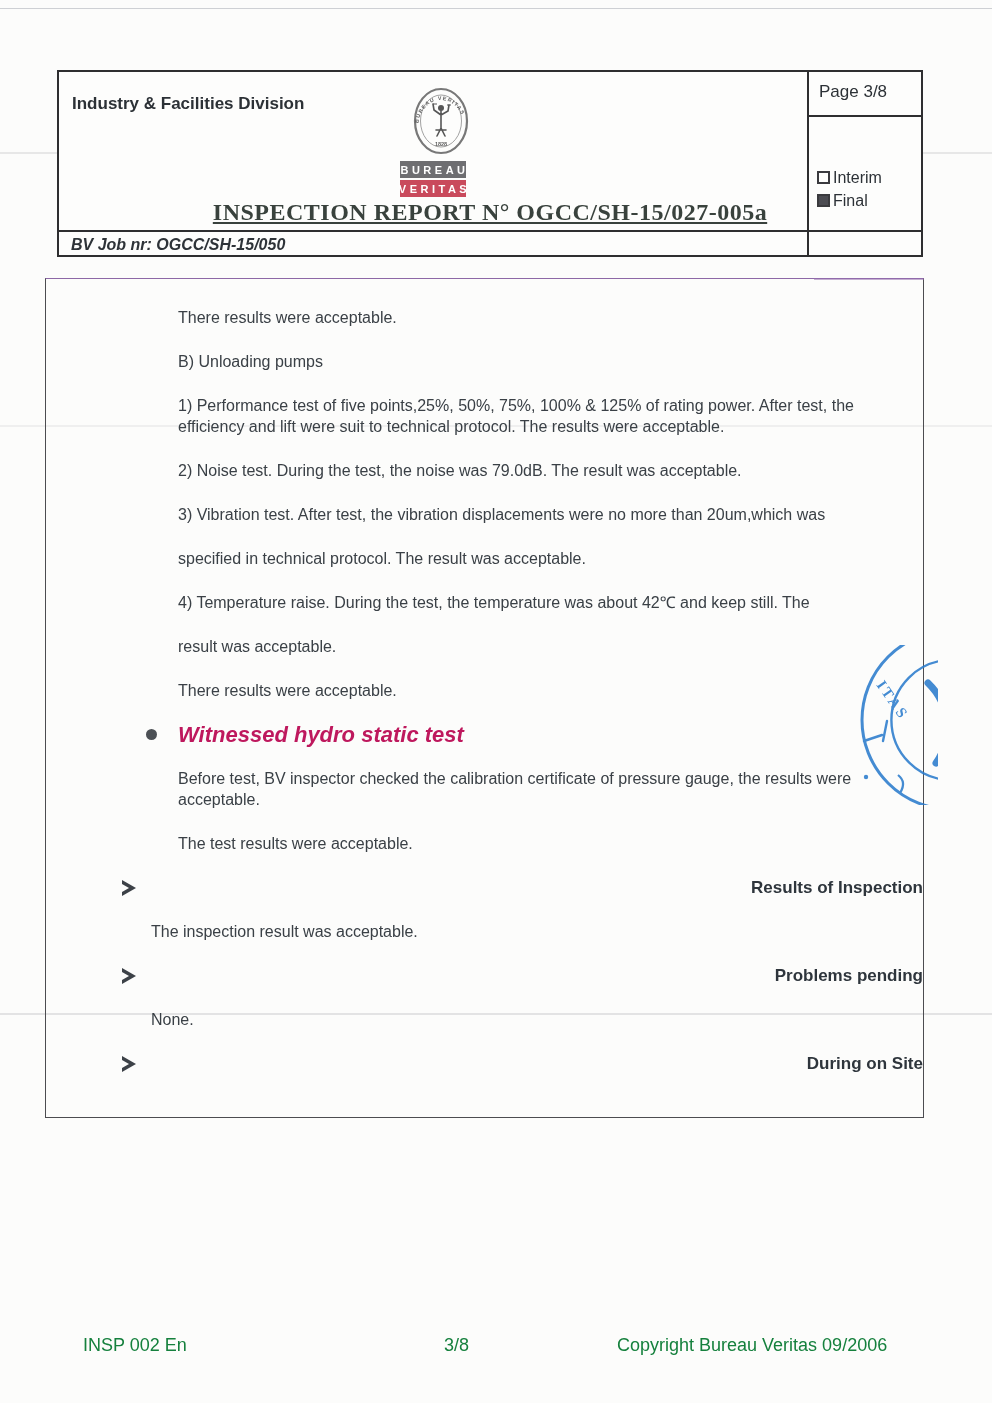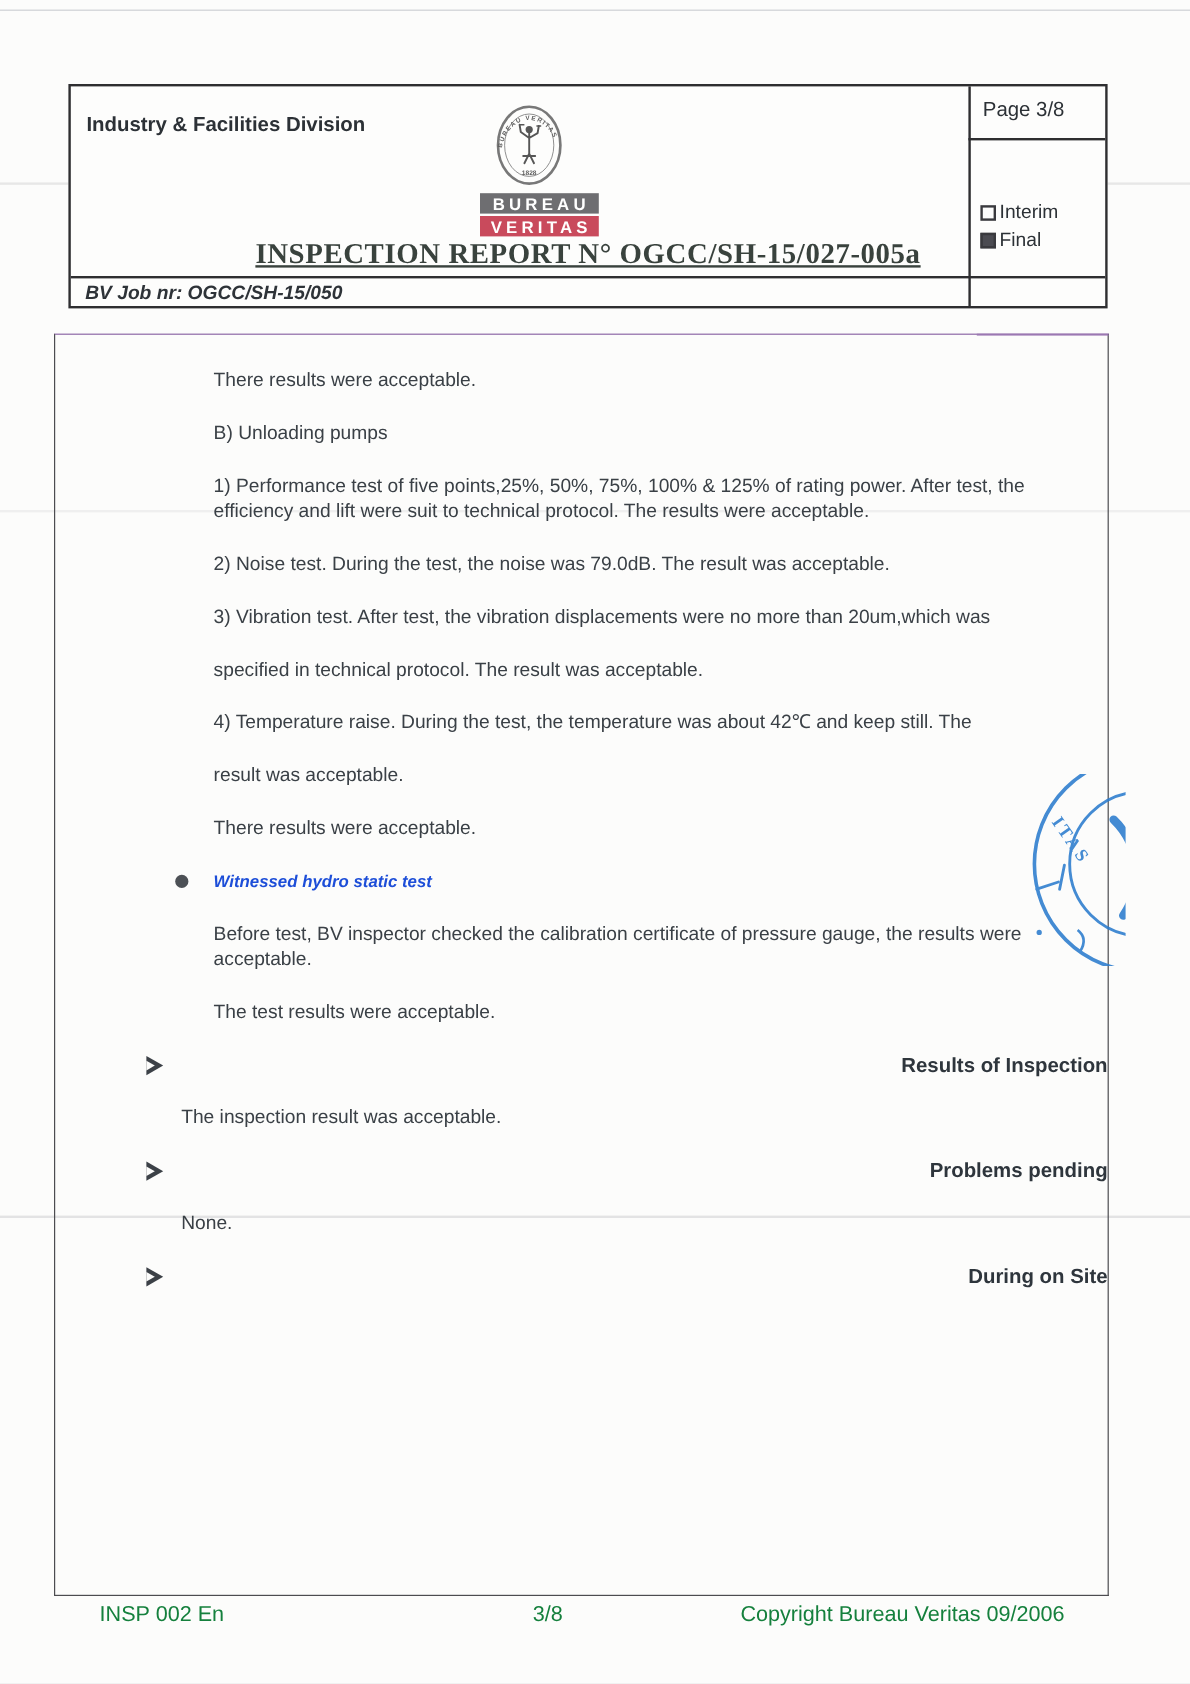--- a/index.html
+++ b/index.html
@@ -18,47 +18,47 @@
 
   
   .hdr { position:absolute; left:57px; top:70px; width:866px; height:187px;
          border:2px solid #2e2e30; background:#fdfdfc; }
   .hdr .vdiv { position:absolute; top:0; bottom:0; left:748px; width:0; border-left:2px solid #2e2e30; }
   .hdr .row-job-line { position:absolute; left:0; right:0; top:158px; height:0; border-top:2px solid #2e2e30; }
   .hdr .page-line { position:absolute; left:748px; right:0; top:43px; height:0; border-top:2px solid #2e2e30; }
   .division { position:absolute; left:13px; top:22px; font-size:17px; font-weight:bold; color:#2c3136; }
   .logo-wrap { position:absolute; left:341px; top:12px; width:82px; text-align:center; }
   .seal { display:block; margin:0 auto; }
-  .band { width:99px; height:17px; display:flex; align-items:center; justify-content:center;
-          color:#fff; font-size:14px; font-weight:bold; letter-spacing:3.5px; padding-left:3px; }
+  .band { width:66px; height:17px; display:flex; align-items:center; justify-content:center;
+          color:#fff; font-size:11px; font-weight:bold; letter-spacing:3.5px; padding-left:3px; }
   .band.gray { background:#6e6e71; margin-top:3px; }
   .band.red  { background:#c94a5c; margin-top:2px; }
   .rpt-title { position:absolute; left:12px; right:12px; top:127px; text-align:center;
                font-family:"Liberation Serif", serif; font-weight:bold; font-size:24px;
                letter-spacing:.5px; color:#39423d; text-decoration:underline; white-space:nowrap; }
   .job-nr { position:absolute; left:12px; top:164px; font-size:16px; font-weight:bold;
             font-style:italic; color:#2e3338; }
   .page-label { position:absolute; left:760px; top:10px; font-size:17px; color:#2c3136; }
   .chk-area { position:absolute; left:758px; top:50px; font-size:16px; color:#2c3136;margin-top:44px; }
   .chk-row { display:flex; align-items:center; height:23px; }
   .chk-box { width:13px; height:13px; border:2px solid #3a3a3e; margin-right:3px; background:#fdfdfc; }
   .chk-box.checked { background:#4c4c52; border-color:#3a3a3e; }
 
   
-  .content { position:absolute; left:45px; top:278px; width:879px; height:1052px;
+  .content { position:absolute; left:45px; top:278px; width:879px; height:840px;
              border:1px solid #4c4c50; border-top:1px solid #8d68a6; background:transparent;text-decoration:underline; }
   .content .purple-edge { position:absolute; right:-1px; top:-1px; width:110px; height:0;
              border-top:2px solid rgba(150,110,175,.55); }
   .body-text { position:absolute; left:0; top:0; width:100%; padding-top:28px; font-size:16px; line-height:21px; }
   .blk { margin-bottom:23px; }
   .p1 { padding-left:132px; padding-right:6px; }
   .p2 { padding-left:105px; padding-right:6px; }
   .bullet-row { padding-left:100px; display:flex; align-items:flex-start; }
   .dot { width:11px; height:11px; border-radius:50%; background:#4c5055; margin-top:5px; flex:none; }
-  .bullet-text { margin-left:21px; font-weight:bold; font-style:italic; font-size:14px; color:#1d4ed8; }
+  .bullet-text { margin-left:21px; font-weight:bold; font-style:italic; font-size:22px; color:#be185d; }
   .h-row { padding-left:75px; display:flex; align-items:center;justify-content:space-between; }
   .arrow { position:relative; width:16px; height:16px; flex:none; margin-top:1px; }
   .arrow .t-outer { position:absolute; left:1px; top:0; width:0; height:0;
       border-left:14px solid #3c4147; border-top:8px solid transparent; border-bottom:8px solid transparent; }
   .arrow .t-inner { position:absolute; left:1px; top:4px; width:0; height:0;
       border-left:7px solid #fcfcfb; border-top:4px solid transparent; border-bottom:4px solid transparent; }
   .h-text { margin-left:14px; font-weight:bold; font-size:17px; color:#2e353c; }
 
   
   .stamp { position:absolute; left:842px; top:645px; z-index:5; opacity:.88; }

